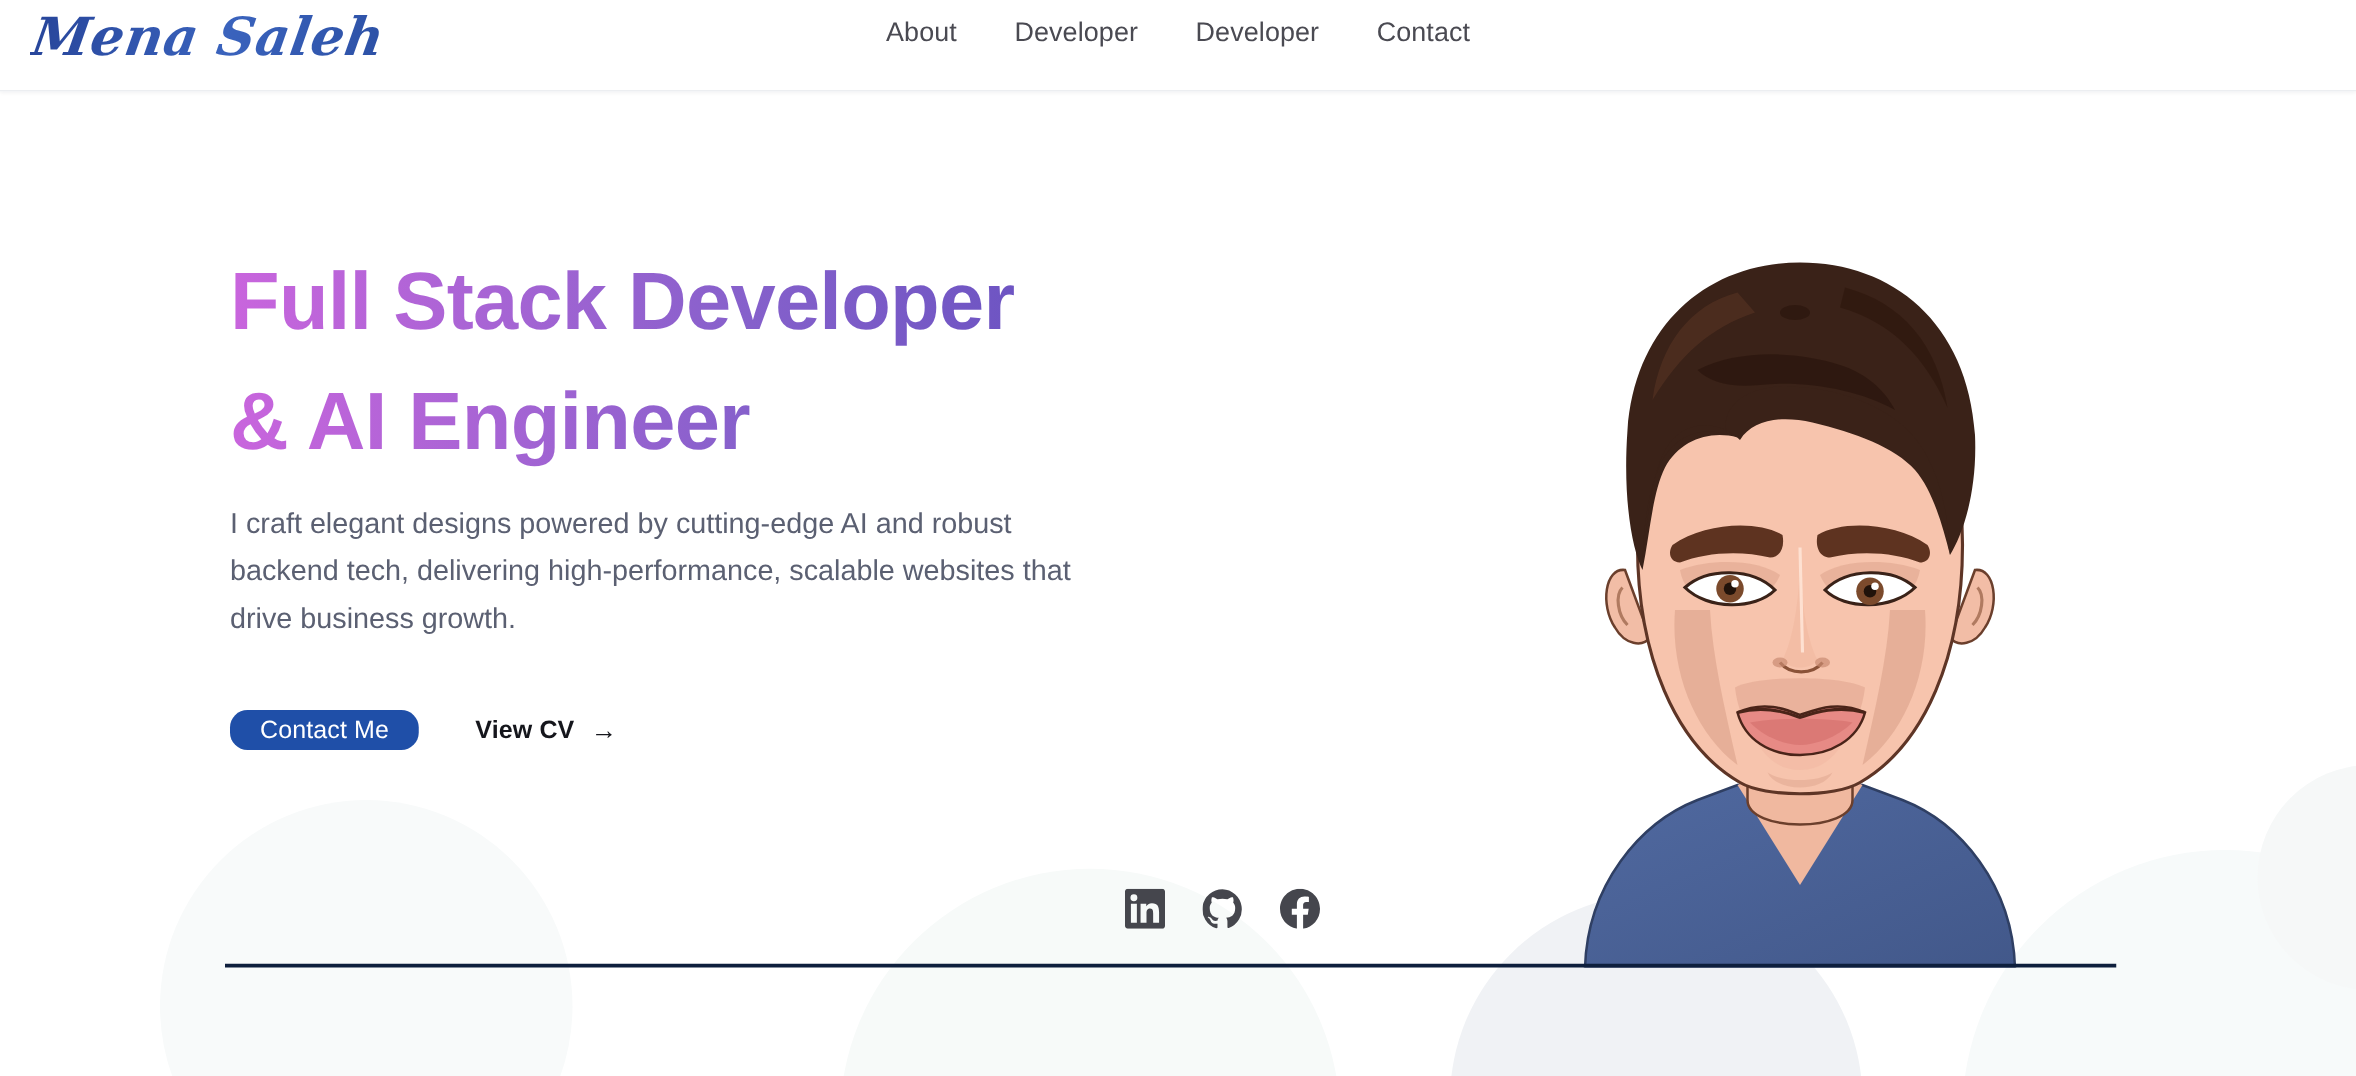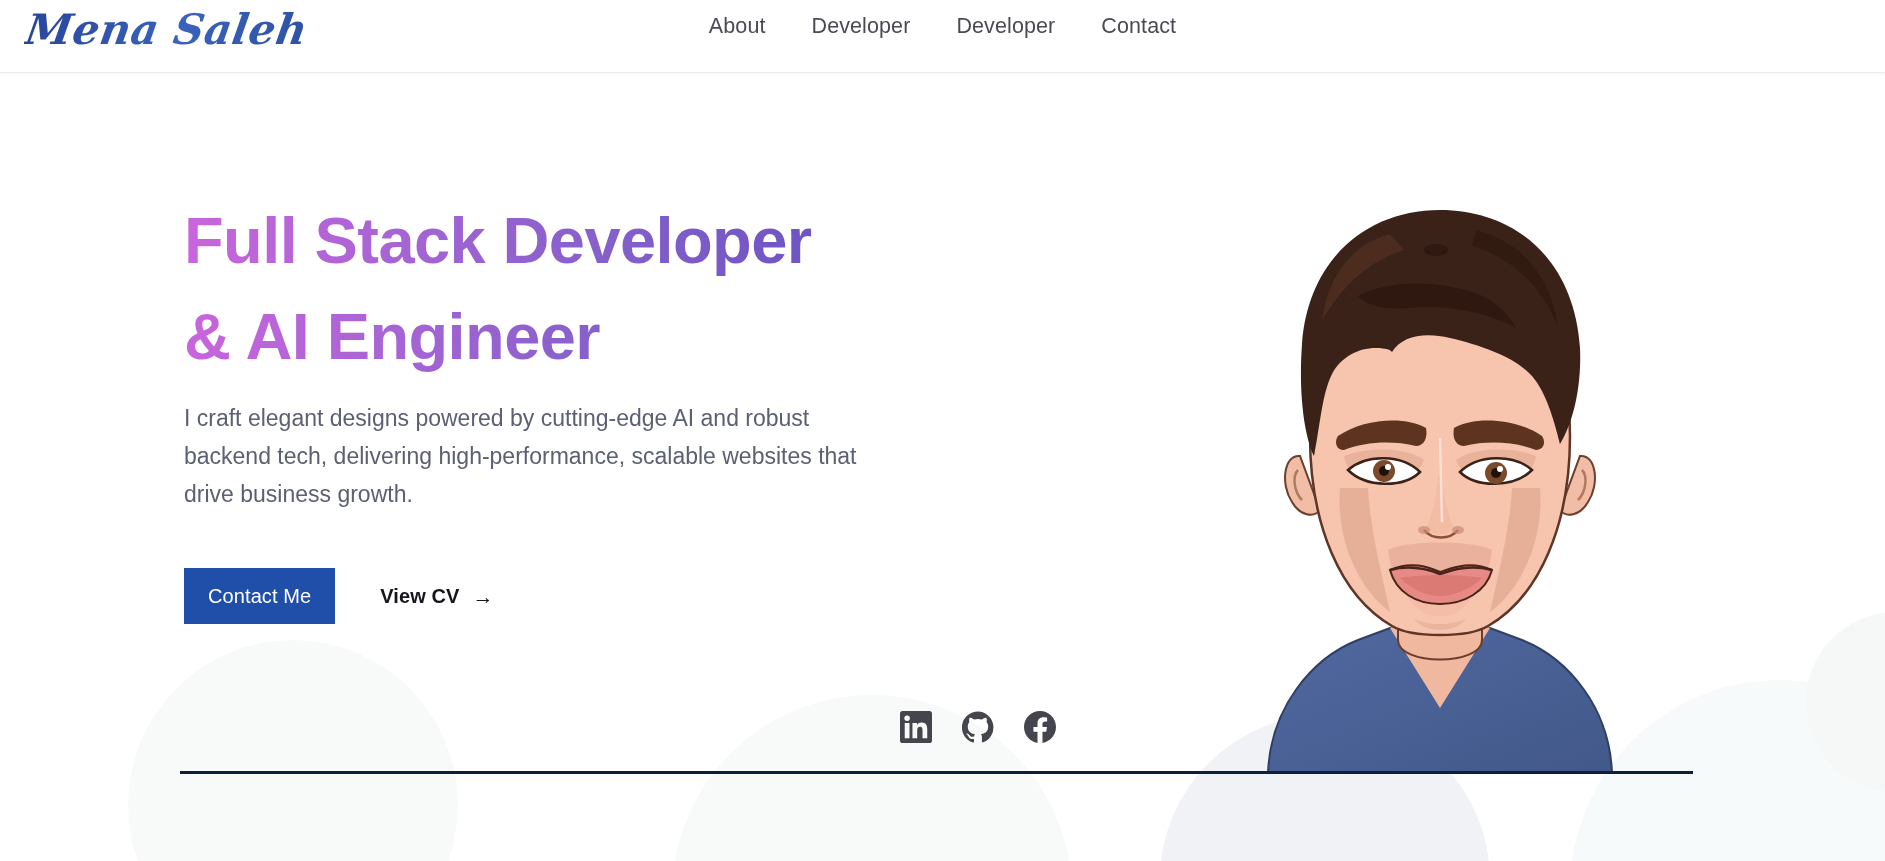--- a/index.html
+++ b/index.html
@@ -66,24 +66,24 @@
 
   .hero-sub{
     margin-top:14px;
     font-size:23px; line-height:38px; color:#5b6072; max-width:700px;
   }
 
   .hero-actions{ margin-top:55px; display:flex; align-items:center; gap:45px; }
 
   .btn-primary{
     display:inline-flex; align-items:center; justify-content:center;
-    height:56px; padding:0 24px;
+    height:32px; padding:0 24px;
     background:#1f4fa8; color:#ffffff;
     font-size:20px; font-weight:400; letter-spacing:.1px;
-    border:none; border-radius:0; cursor:pointer;
+    border:none; border-radius:14px; cursor:pointer;
     font-family:"Liberation Sans", sans-serif;
   }
 
   .btn-link{
     display:inline-flex; align-items:center; gap:13px;
     font-size:20px; font-weight:700; color:#15161c;
     text-decoration:none; cursor:pointer; letter-spacing:.1px;
   }
   .btn-link .arrow{ font-size:21px; line-height:1; display:inline-block; }
 

